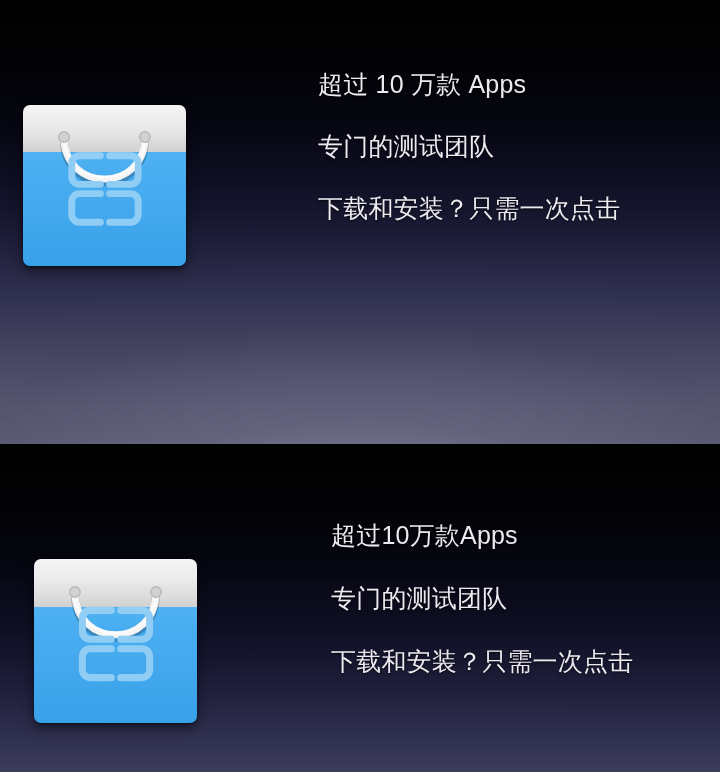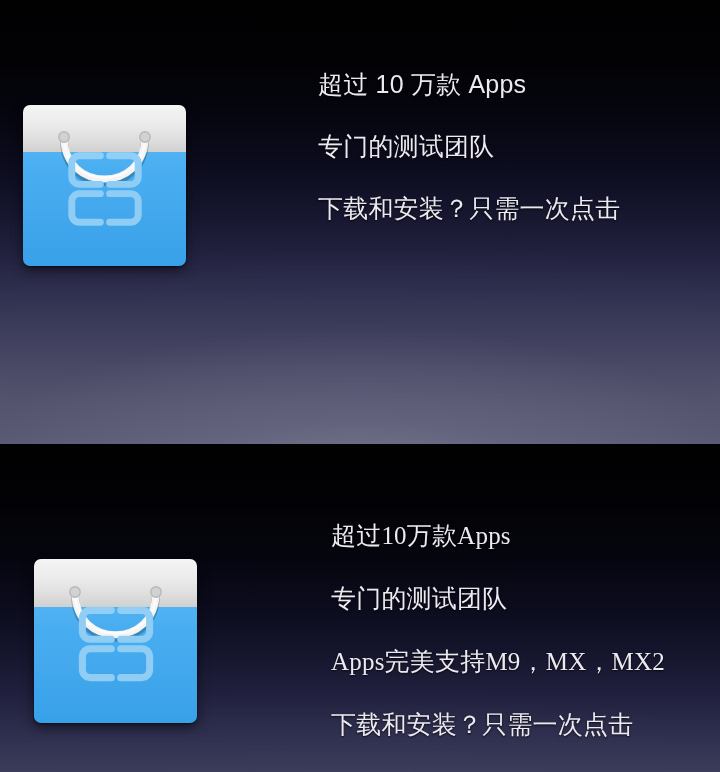--- a/index.html
+++ b/index.html
@@ -117,21 +117,21 @@
   }
   .line {
     font-size: 25px;
     line-height: 1;
   }
 
   .lines-top    { left: 318px; top: 72px; }
   .lines-top    .line { margin-bottom: 37px; }
 
   .lines-bottom { left: 331px; top: 523px; }
-  .lines-bottom .line { margin-bottom: 38px; font-family: Liberation Serif, serif; }
+  .lines-bottom .line { margin-bottom: 38px; }
 </style>
 </head>
 <body>
 
 <div class="stage">
 
   <div class="panel panel-top">
     <div class="slide"></div>
     <div class="grain"></div>
 
@@ -190,18 +190,17 @@
           <path d="M56 56 H83 A10 10 0 0 1 93 66 V83 A10 10 0 0 1 83 93 H56"></path>
         </g>
       </svg>
 
       <div class="bag-gloss"></div>
     </div>
 
     <div class="lines lines-bottom" style="top:79px;">
       <div class="line">超过10万款Apps</div>
       <div class="line">专门的测试团队</div>
-      <div class="line">Apps完美支持M9，MX，MX2</div>
       <div class="line">下载和安装？只需一次点击</div>
     </div>
   </div>
 
 </div>
 
 </body></html>

